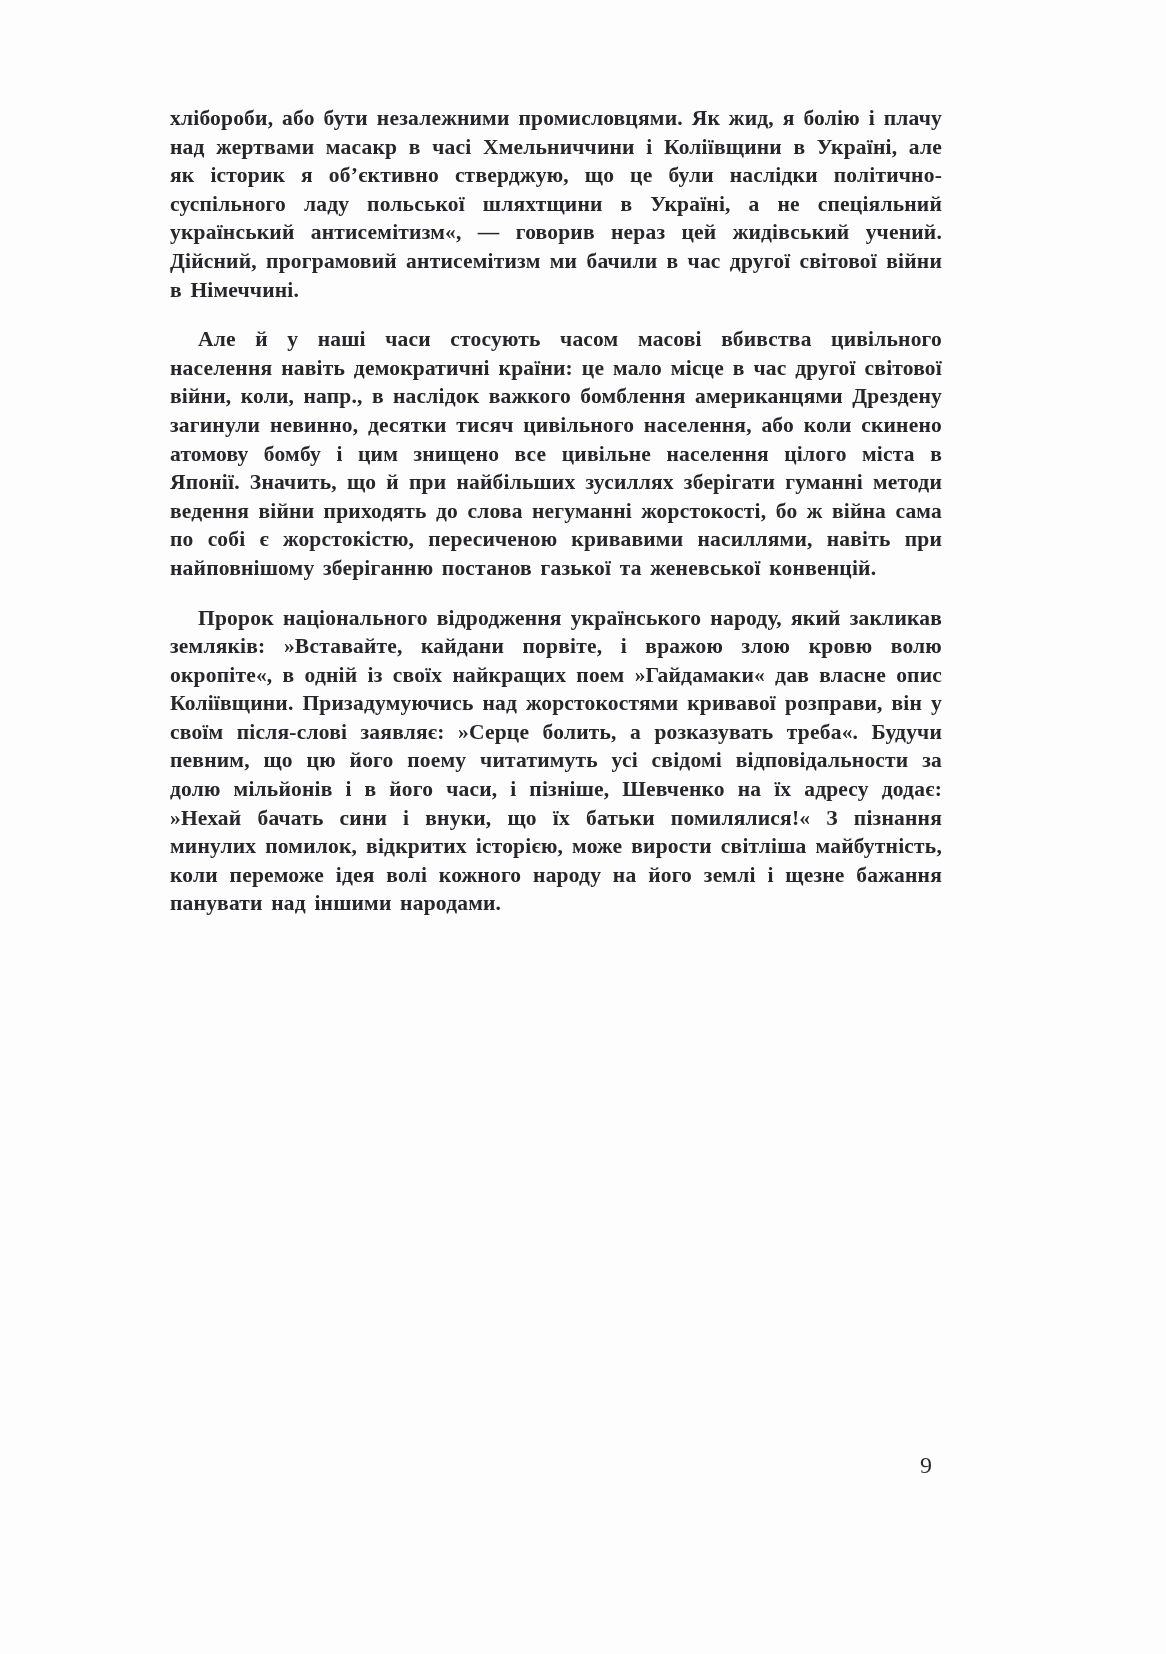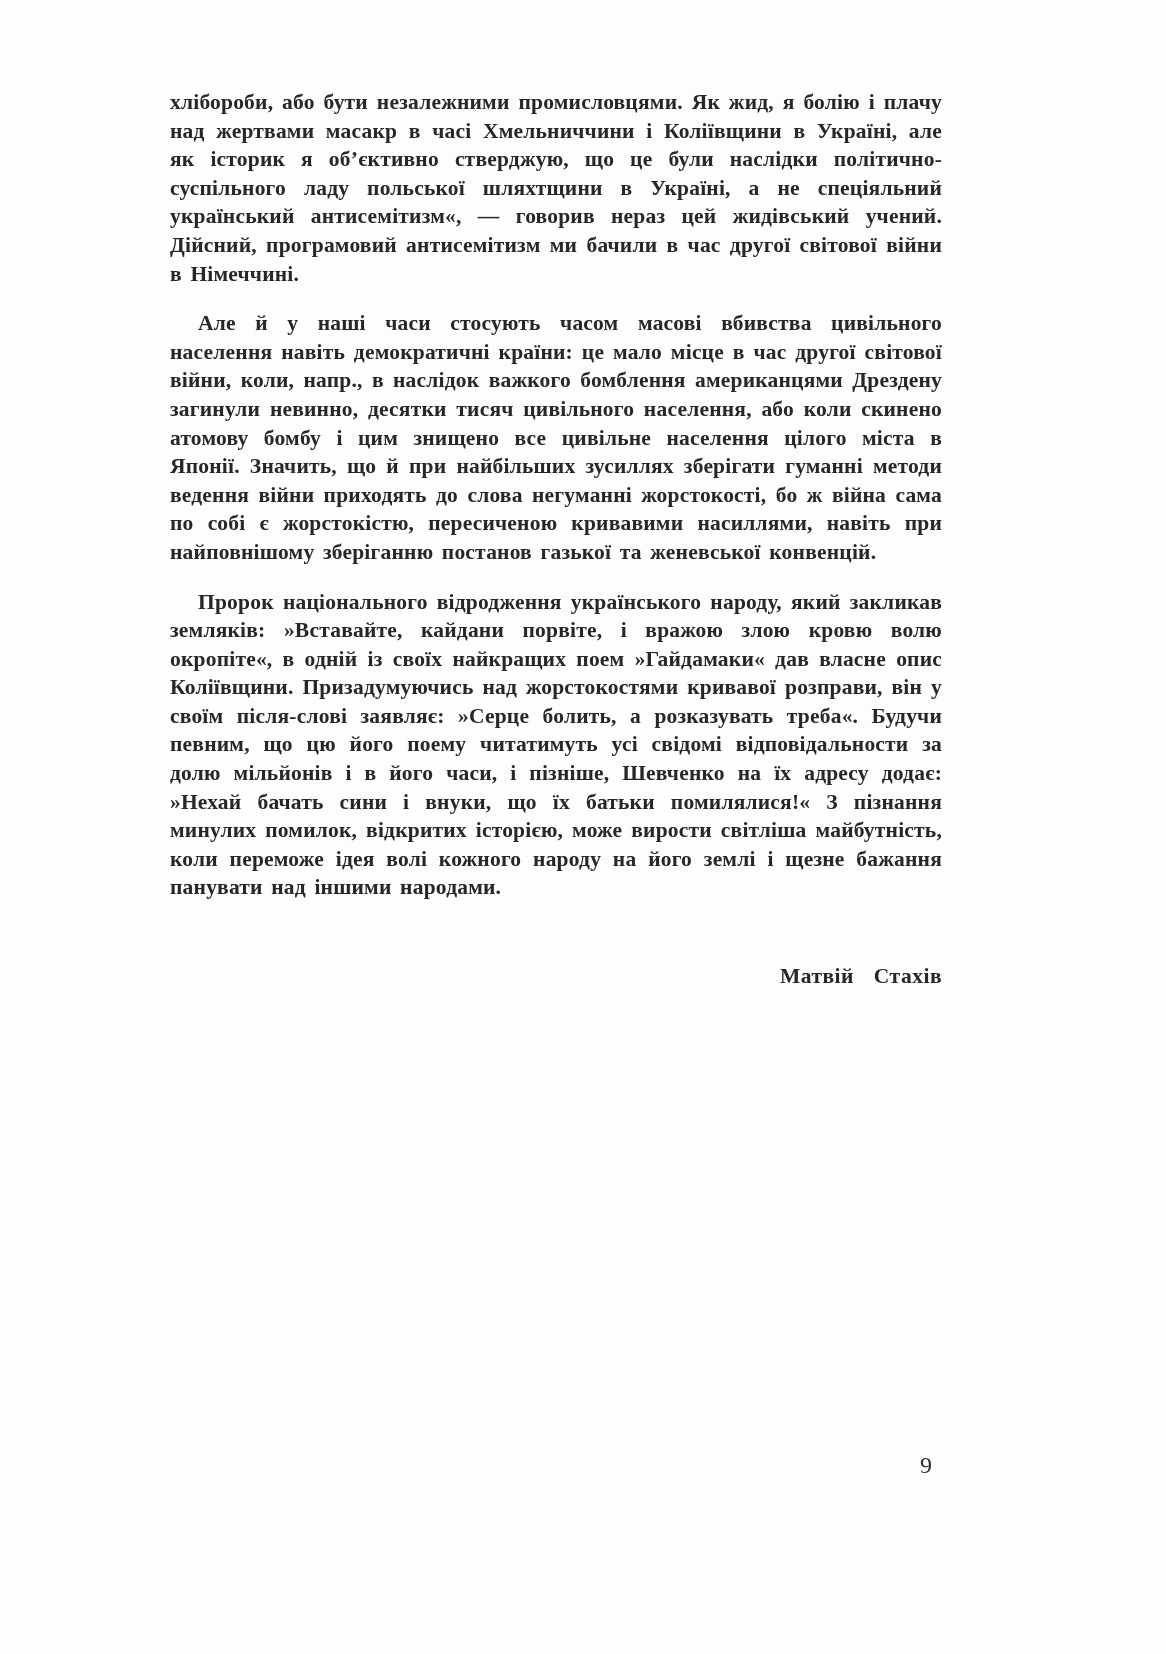--- a/index.html
+++ b/index.html
@@ -12,21 +12,21 @@
     width: 1166px;
     height: 1654px;
     background: #fdfdfe;
     overflow: hidden;
     font-family: "Liberation Serif", "DejaVu Serif", serif;
     color: #26262b;
   }
   .content {
     position: absolute;
     left: 170px;
-    top: 88px;
+    top: 104px;
     width: 772px;
   }
   .para {
     font-size: 21.5px;
     line-height: 28.6px;
     font-weight: bold;
     text-align: justify;
     margin: 0 0 21px 0;
     word-spacing: 3px;
     letter-spacing: 0.2px;
@@ -52,16 +52,15 @@
   }
 </style>
 </head>
 <body>
 
 <div class="page">
   <div class="content">
     <p class="para">хлібороби, або бути незалежними промисловцями. Як жид, я болію і плачу над жертвами масакр в часі Хмельниччини і Коліївщини в Україні, але як історик я об’єктивно стверджую, що це були наслідки політично-суспільного ладу польської шляхтщини в Україні, а не спеціяльний український антисемітизм«, — говорив нераз цей жидівський учений. Дійсний, програмовий антисемітизм ми бачили в час другої світової війни в Німеччині.</p>
     <p class="para indent">Але й у наші часи стосують часом масові вбивства цивільного населення навіть демократичні країни: це мало місце в час другої світової війни, коли, напр., в наслідок важкого бомблення американцями Дрездену загинули невинно, десятки тисяч цивільного населення, або коли скинено атомову бомбу і цим знищено все цивільне населення цілого міста в Японії. Значить, що й при найбільших зусиллях зберігати гуманні методи ведення війни приходять до слова негуманні жорстокості, бо ж війна сама по собі є жорстокістю, пересиченою кривавими насиллями, навіть при найповнішому зберіганню постанов газької та женевської конвенцій.</p>
     <p class="para indent">Пророк національного відродження українського народу, який закликав земляків: »Вставайте, кайдани порвіте, і вражою злою кровю волю окропіте«, в одній із своїх найкращих поем »Гайдамаки« дав власне опис Коліївщини. Призадумуючись над жорстокостями кривавої розправи, він у своїм після-слові заявляє: »Серце болить, а розказувать треба«. Будучи певним, що цю його поему читатимуть усі свідомі відповідальности за долю мільйонів і в його часи, і пізніше, Шевченко на їх адресу додає: »Нехай бачать сини і внуки, що їх батьки помилялися!« З пізнання минулих помилок, відкритих історією, може вирости світліша майбутність, коли переможе ідея волі кожного народу на його землі і щезне бажання панувати над іншими народами.</p>
-    <div class="signature">Матвій Стахів</div>
   </div>
   <div class="page-number">9</div>
 </div>
 
 </body></html>

